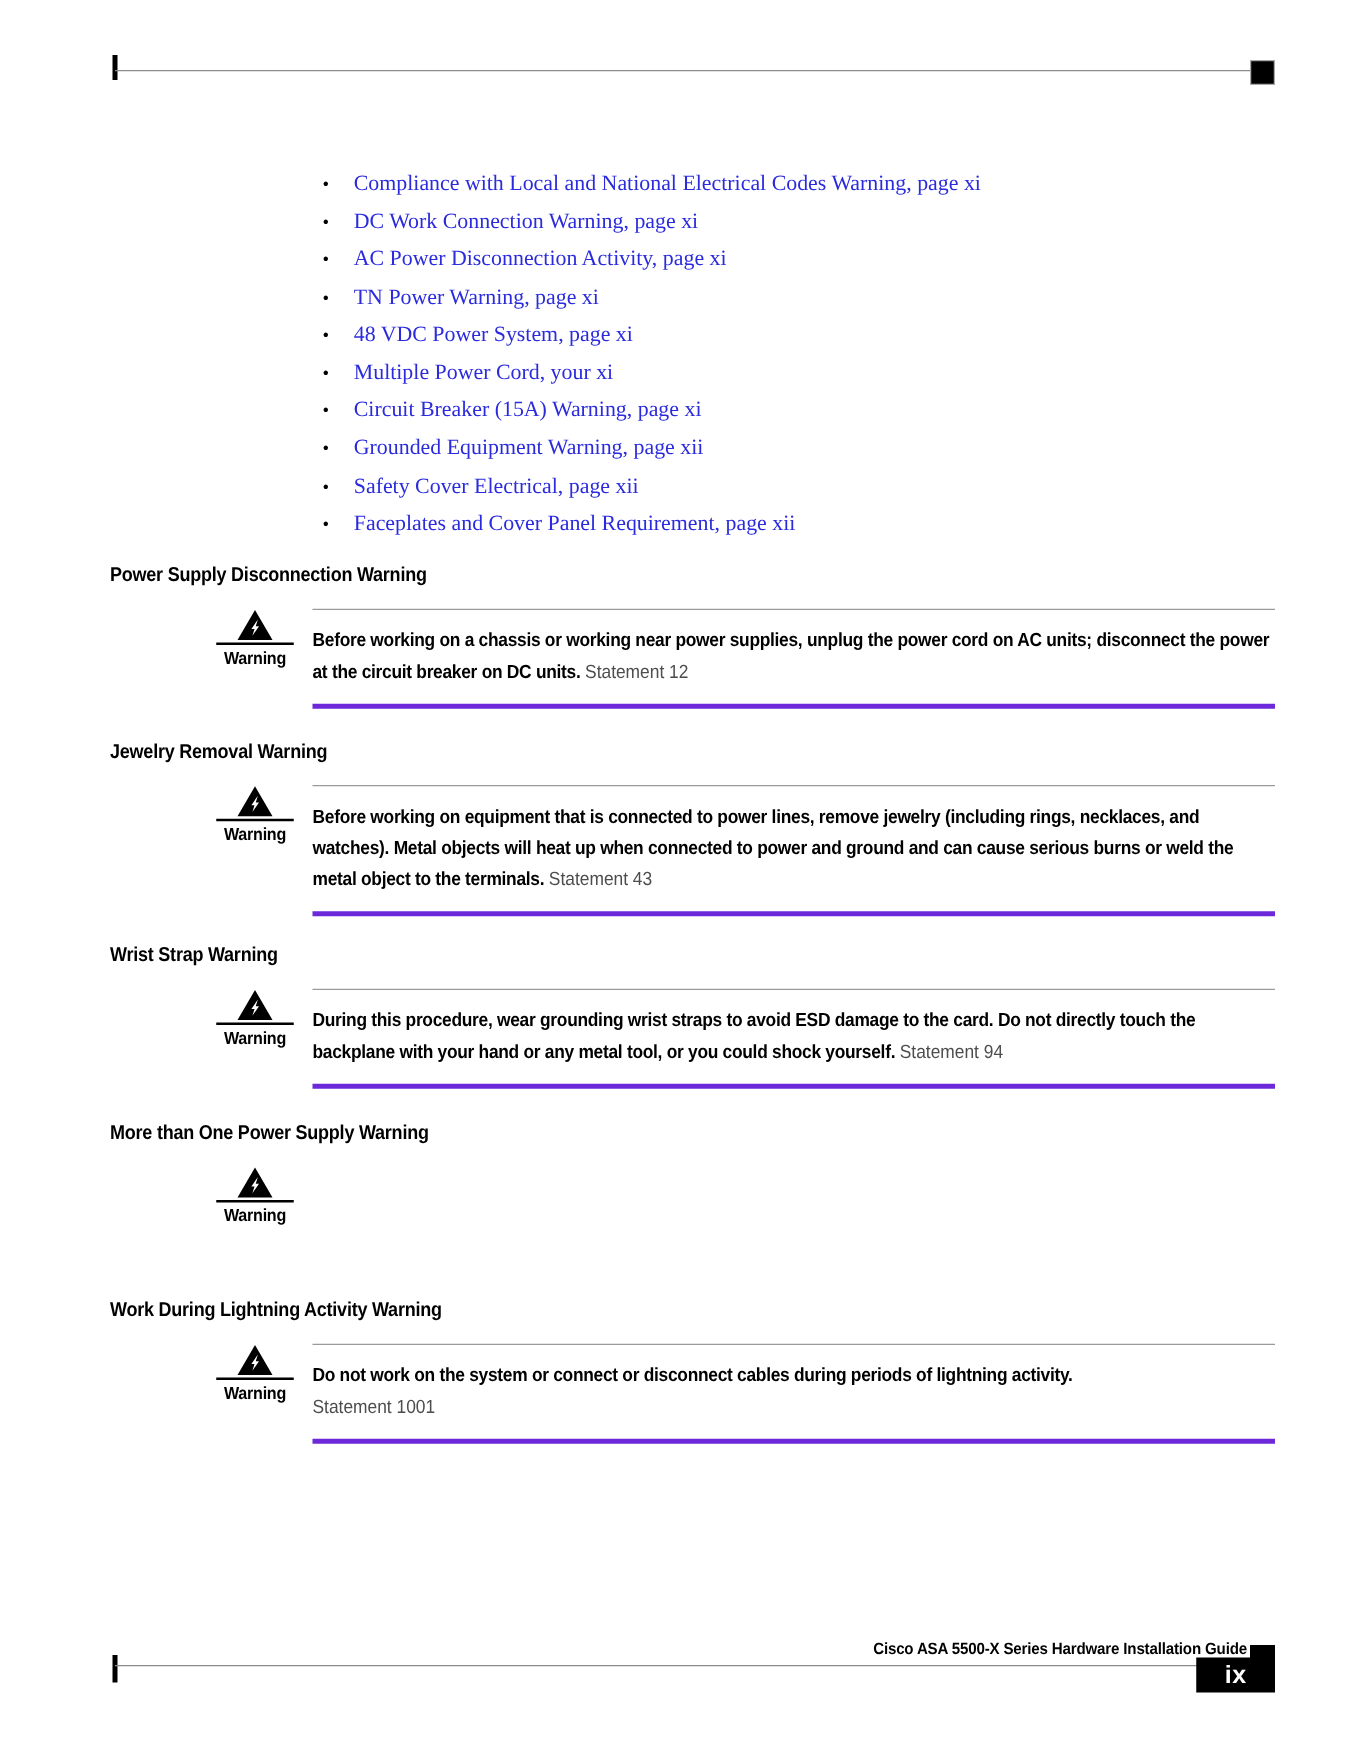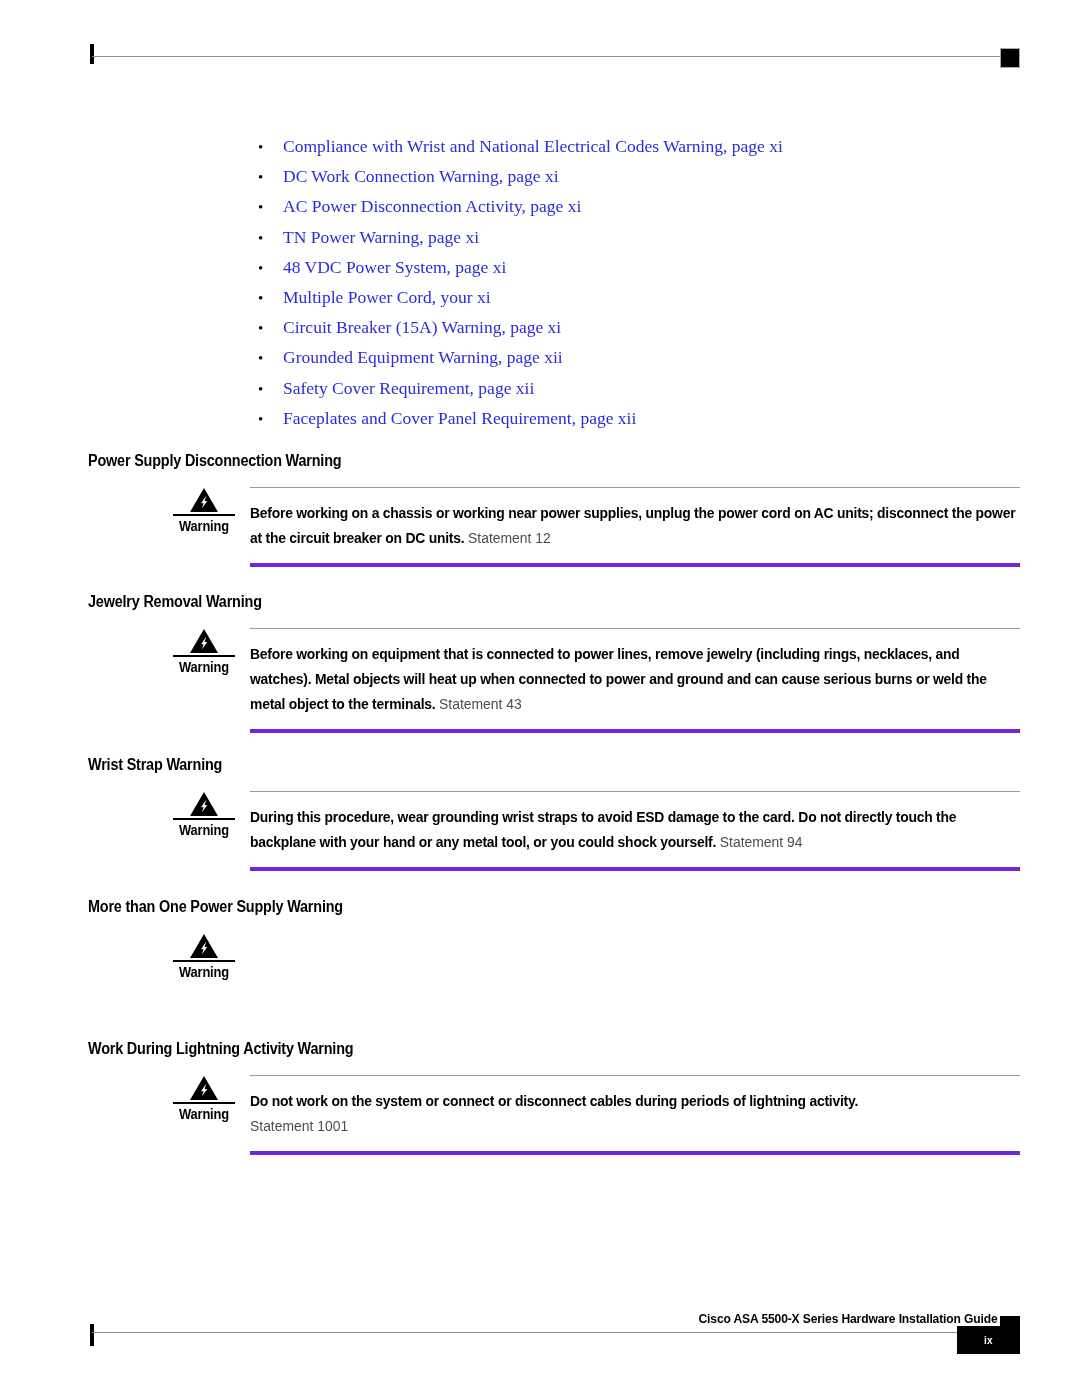--- a/index.html
+++ b/index.html
@@ -84,21 +84,21 @@
     transform-origin: right center;
   }
   .page-number-box {
     position: absolute;
     left: 957px;
     top: 1326px;
     width: 63px;
     height: 28px;
     background: #000000;
     color: #ffffff;
-    font-size: 10px;
+    font-size: 20px;
     font-weight: bold;
     display: flex;
     align-items: center;
     justify-content: center;
     letter-spacing: 0.3px;
   }
 
   
   .content {
     position: absolute;
@@ -223,21 +223,21 @@
 </div>
 
 <div class="footer-guide-title">Cisco ASA 5500-X Series Hardware Installation Guide</div>
 <div class="page-number-box">ix</div>
 
 <div class="content">
 
   <div class="xref-list" id="xref-list">
       <div class="xref-item">
         <span class="xref-bullet">•</span>
-        <a class="xref-link" href="#" style="text-decoration: none;">Compliance with Wrist and National Electrical Codes Warning, page xi</a>
+        <a class="xref-link" href="#" style="text-decoration: none;">Compliance with Local and National Electrical Codes Warning, page xi</a>
       </div>
       <div class="xref-item">
         <span class="xref-bullet">•</span>
         <a class="xref-link" href="#" style="text-decoration: none;">DC Work Connection Warning, page xi</a>
       </div>
       <div class="xref-item">
         <span class="xref-bullet">•</span>
         <a class="xref-link" href="#" style="text-decoration: none;">AC Power Disconnection Activity, page xi</a>
       </div>
       <div class="xref-item">
@@ -255,21 +255,21 @@
       <div class="xref-item">
         <span class="xref-bullet">•</span>
         <a class="xref-link" href="#" style="text-decoration: none;">Circuit Breaker (15A) Warning, page xi</a>
       </div>
       <div class="xref-item">
         <span class="xref-bullet">•</span>
         <a class="xref-link" href="#" style="text-decoration: none;">Grounded Equipment Warning, page xii</a>
       </div>
       <div class="xref-item">
         <span class="xref-bullet">•</span>
-        <a class="xref-link" href="#" style="text-decoration: none;">Safety Cover Requirement, page xii</a>
+        <a class="xref-link" href="#" style="text-decoration: none;">Safety Cover Electrical, page xii</a>
       </div>
       <div class="xref-item">
         <span class="xref-bullet">•</span>
         <a class="xref-link" href="#" style="text-decoration: none;">Faceplates and Cover Panel Requirement, page xii</a>
       </div>
     </div>
 
   <div id="sections-host">
       <div class="section" style="top: 452px;">
         <div class="section-heading">Power Supply Disconnection Warning</div>

